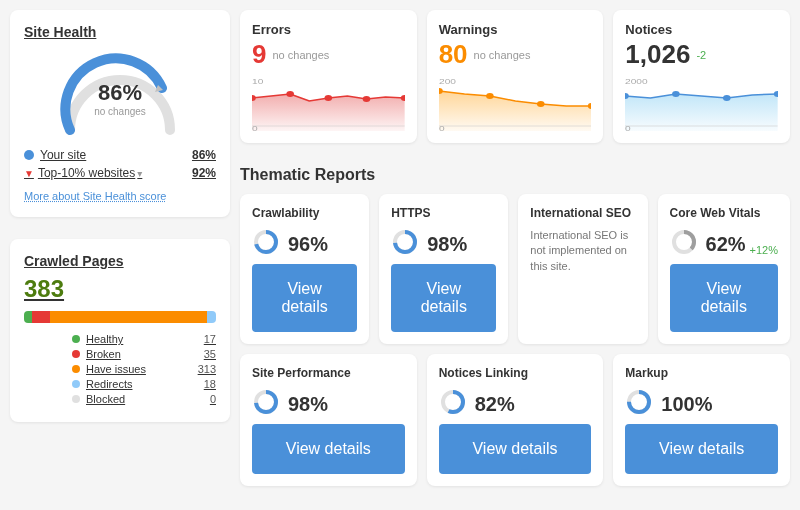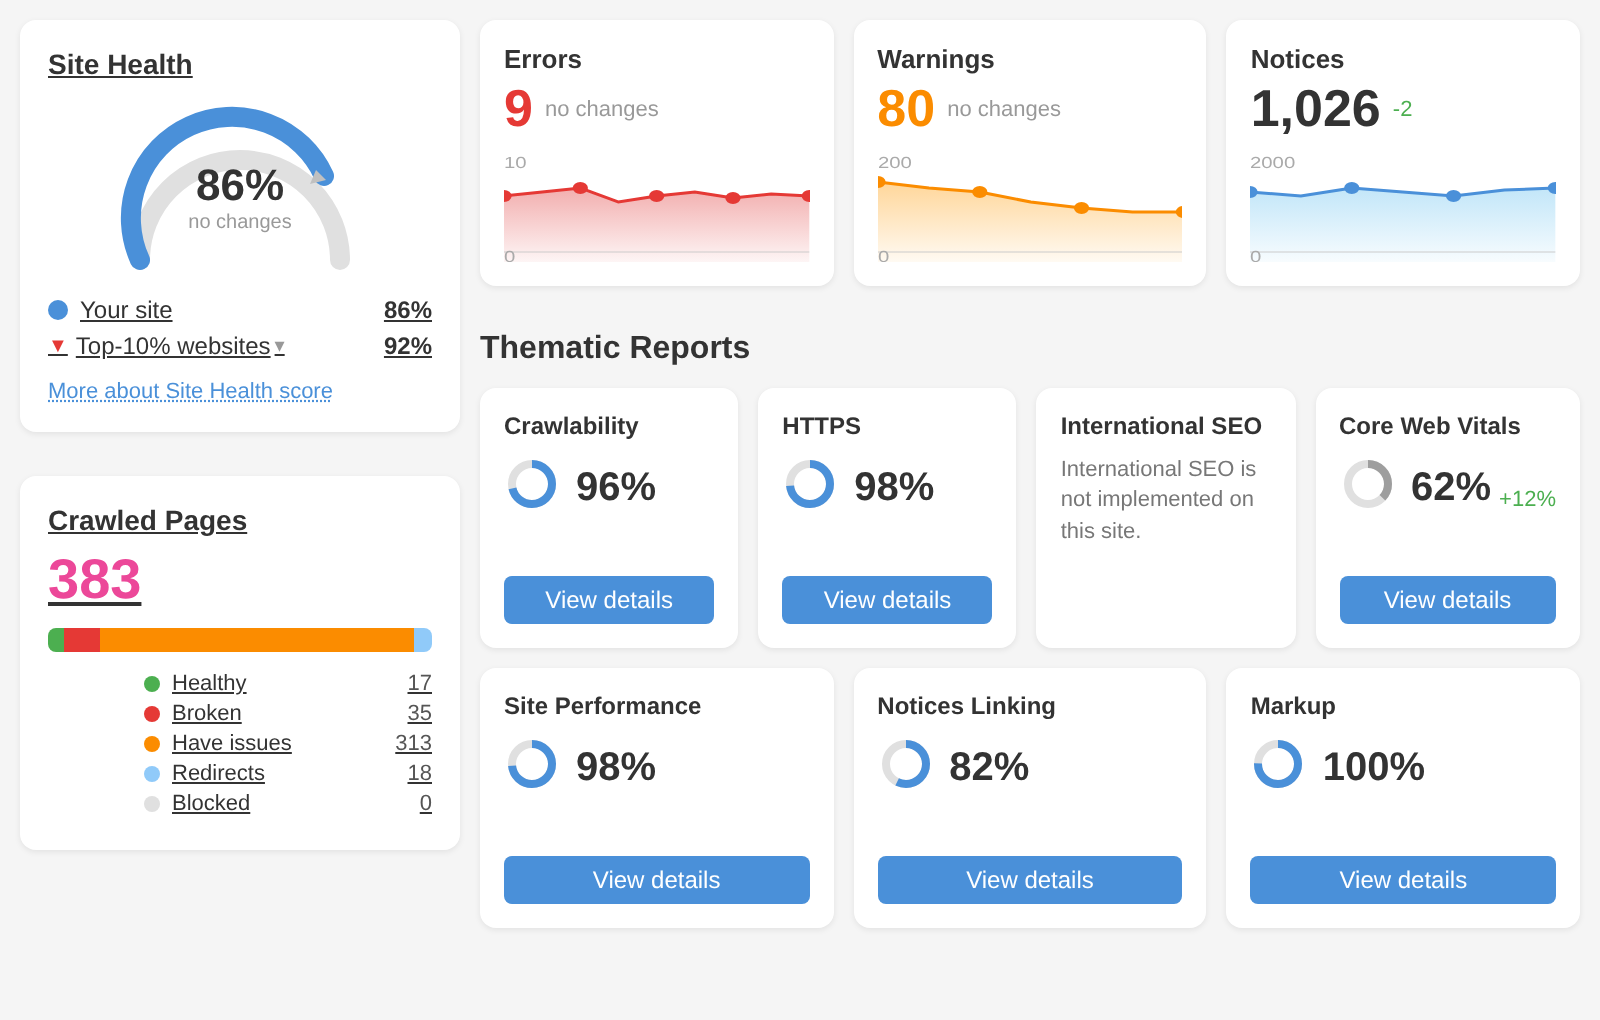--- a/index.html
+++ b/index.html
@@ -16,21 +16,21 @@
     .gauge-pct { font-size: 22px; font-weight: 700; color: #333; }
     .gauge-sub { font-size: 10px; color: #999; }
     .legend { margin-top: 8px; font-size: 12px; }
     .legend-row { display: flex; align-items: flex-end; justify-content: space-between; margin-bottom: 4px; }
     .legend-dot { width: 10px; height: 10px; border-radius: 50%; margin-right: 6px; display: inline-block; }
     .legend-label { display: flex; align-items: center; flex: 1; }
     .legend-val { font-weight: 600; }
     .more-link { color: #4a90d9; font-size: 11px; text-decoration: underline dotted; cursor: pointer; margin-top: 6px; display: inline-block; }
     
     .crawled-title { font-weight: 700; font-size: 14px; margin-bottom: 6px; }
-    .crawled-num { font-size: 28px; font-weight: 700; color: #ec4899; margin-bottom: 8px; }
+    .crawled-num { font-size: 24px; font-weight: 700; color: #4d7c0f; margin-bottom: 8px; }
     .bar-container { height: 12px; border-radius: 4px; overflow: hidden; display: flex; margin-bottom: 10px; }
     .bar-seg { height: 100%; }
     .crawled-legend { font-size: 11px; }
     .crawled-legend-row { display: flex; align-items: center; justify-content: space-between; margin-bottom: 3px; }
     .crawled-dot { width: 8px; height: 8px; border-radius: 50%; margin-right: 6px; }
     .crawled-label { display: flex; align-items: center; flex: 1; margin-left: 48px; }
     .crawled-val { color: #555; }
     
     .top-metrics { display: grid; grid-template-columns: 1fr 1fr 1fr; gap: 10px; }
     .metric-card { background: #fff; border-radius: 8px; padding: 12px; box-shadow: 0 1px 3px rgba(0,0,0,0.08); }
@@ -46,21 +46,21 @@
     
     .section-title { font-weight: 700; font-size: 16px; margin-bottom: 10px; }
     .reports-grid { display: grid; grid-template-columns: 1fr 1fr 1fr 1fr; gap: 10px; }
     .reports-grid-bottom { display: grid; grid-template-columns: 1fr 1fr 1fr; gap: 10px; margin-top: 10px; }
     .report-card { background: #fff; border-radius: 8px; padding: 12px; box-shadow: 0 1px 3px rgba(0,0,0,0.08); }
     .report-name { font-weight: 600; font-size: 12px; margin-bottom: 8px; }
     .report-score-row { display: flex; align-items: flex-end; margin-bottom: 8px; }
     .donut-mini { width: 28px; height: 28px; margin-right: 8px; flex-shrink: 0; }
     .report-pct { font-size: 20px; font-weight: 700; color: #333; }
     .report-pct-change { font-size: 11px; color: #4caf50; margin-left: 4px; }
-    .view-btn { background: #4a90d9; color: #fff; border: none; border-radius: 4px; padding: 5px 14px; font-size: 12px; cursor: pointer; width: 100%; margin-top: 24px; }
+    .view-btn { background: #4a90d9; color: #fff; border: none; border-radius: 4px; padding: 16px 14px; font-size: 16px; cursor: pointer; width: 100%; }
     .report-desc { font-size: 11px; color: #777; margin-bottom: 8px; line-height: 1.4; }
     .metric-inline { display: flex; align-items: center; }
   </style>
 </head>
 <body>
 
 <div class="dashboard">
 
   <div class="left-col">
 

